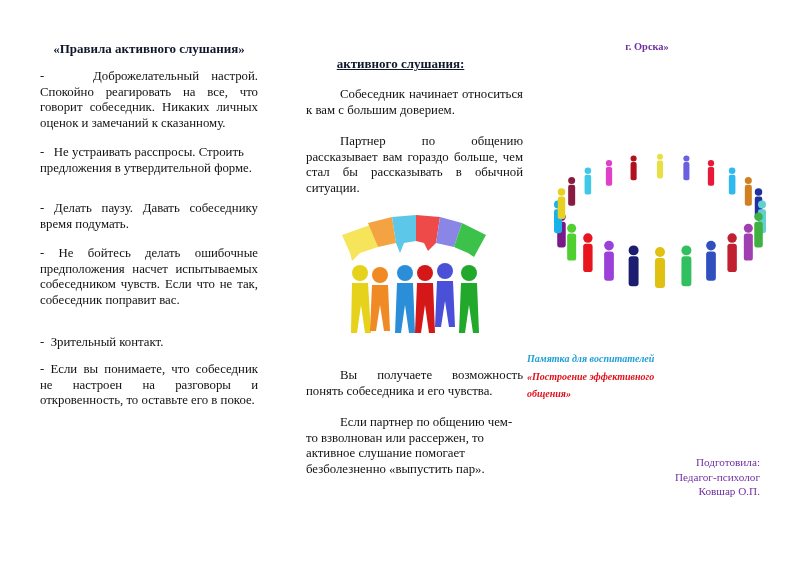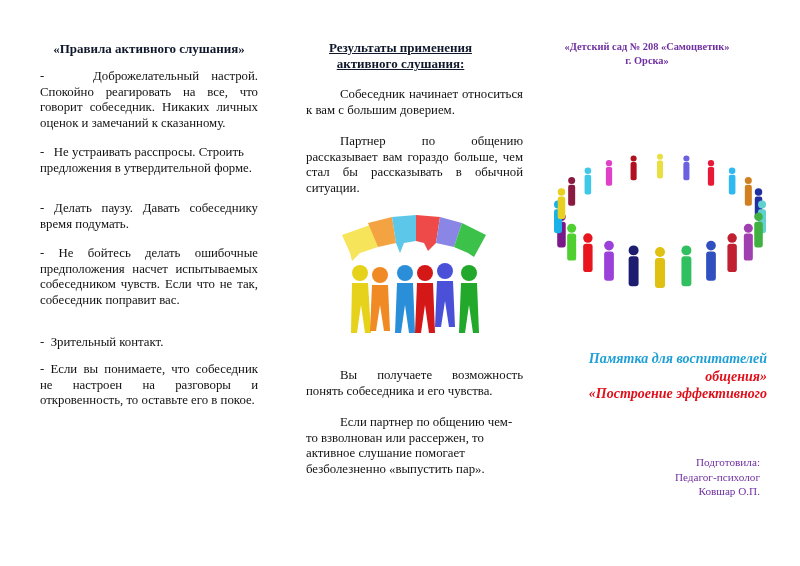--- a/index.html
+++ b/index.html
@@ -12,21 +12,21 @@
   .col3 { left: 527px; width: 240px; }
 
   .h-red { color: #0f172a; font-weight: bold; font-size: 13px; text-align: center; line-height: 16px; }
   .col1 .h-red { position: absolute; top: 41px; left: 0; width: 218px; }
   .col2 .h-red { position: absolute; top: 40px; left: 0; width: 217px; text-decoration: underline; }
 
   .para { position: absolute; left: 0; width: 100%; font-size: 12.8px; line-height: 15.6px; text-align: justify; }
   .indent { text-indent: 34px; margin-left: 14px; }
 
   .org { position: absolute; top: 40px; left: 0; width: 240px; color: #7030a0; font-weight: bold; font-size: 10.4px; line-height: 13.7px; text-align: center; }
-  .memo { position: absolute; top: 350px; left: 0; width: 240px; text-align: right; font-style: italic; font-weight: bold; font-size: 14px; line-height: 17.5px; }
+  .memo { position: absolute; top: 350px; left: 0; width: 240px; text-align: left; font-style: italic; font-weight: bold; font-size: 10px; line-height: 17.5px; }
   .memo .blue { color: #1e9fd6; }
   .memo .red { color: #e0101a; }
   .author { position: absolute; top: 455px; right: 7px; text-align: right; color: #7030a0; font-size: 11.2px; line-height: 14.5px; }
 
   .img-team { position: absolute; top: 213px; left: 330px; width: 165px; height: 125px; }
   .img-circle { position: absolute; top: 142px; left: 543px; width: 235px; height: 185px; }
 </style>
 </head>
 <body>
 
@@ -35,21 +35,21 @@
   <p class="para" style="top:69px;">-&nbsp;&nbsp;&nbsp;&nbsp;Доброжелательный настрой. Спокойно реагировать на все, что говорит собеседник. Никаких личных оценок и замечаний к сказанному.</p>
   <p class="para" style="top:145px; text-align:left;">-&nbsp;&nbsp;&nbsp;Не устраивать расспросы. Строить предложения в утвердительной форме.</p>
   <p class="para" style="top:201px;font-family:Liberation Serif, serif;">- Делать паузу. Давать собеседнику время подумать.</p>
   <p class="para" style="top:246px;">- Не бойтесь делать ошибочные предположения насчет испытываемых собеседником чувств. Если что не так, собеседник поправит вас.</p>
   <p class="para" style="top:335px;">-&nbsp; Зрительный контакт.</p>
   <p class="para" style="top:362px;">- Если вы понимаете, что собеседник не настроен на разговоры и откровенность, то оставьте его в покое.</p>
 </div>
 
 <div class="col col2">
   <div class="h-red">
-    <span>Результаты применения</span><br>
+    <br>
     <span>активного слушания:</span>
   </div>
   <p class="para indent" style="top:87px;">Собеседник начинает относиться к вам с большим доверием.</p>
   <p class="para indent" style="top:134px;">Партнер по общению рассказывает вам гораздо больше, чем стал бы рассказывать в обычной ситуации.</p>
   <p class="para indent" style="top:368px;">Вы получаете возможность понять собеседника и его чувства.</p>
   <p class="para indent" style="top:415px; text-align:left;">Если партнер по общению чем-то взволнован или рассержен, то активное слушание помогает безболезненно «выпустить пар».</p>
 </div>
 
 <svg class="img-team" viewBox="0 0 165 125">
   <g>
@@ -71,27 +71,26 @@
       <path d="M87 70 h16 l2 50 h-6 l-4 -28 l-4 28 h-6 Z" fill="#d41818"></path>
     <circle cx="115" cy="58" r="8" fill="#4a50d8"></circle>
       <path d="M107 68 h16 l2 46 h-6 l-4 -26 l-4 26 h-6 Z" fill="#4a50d8"></path>
     <circle cx="139" cy="60" r="8" fill="#22a82a"></circle>
       <path d="M131 70 h16 l2 50 h-6 l-4 -28 l-4 28 h-6 Z" fill="#22a82a"></path>
   </g>
 </svg>
 
 <div class="col col3">
   <div class="org">
-    <div>«Детский сад № 208 «Самоцветик»</div>
     <div>г. Орска»</div>
   </div>
   <div class="memo">
     <div class="blue">Памятка для воспитателей</div>
+    <div class="red">«Построение эффективного</div>
     <div class="red">общения»</div>
-    <div class="red">«Построение эффективного</div>
   </div>
   <div class="author">
     <div>Подготовила:</div>
     <div>Педагог-психолог</div>
     <div>Ковшар О.П.</div>
   </div>
 </div>
 
 <svg class="img-circle" viewBox="0 0 235 185" id="circle-svg">
     <g>

